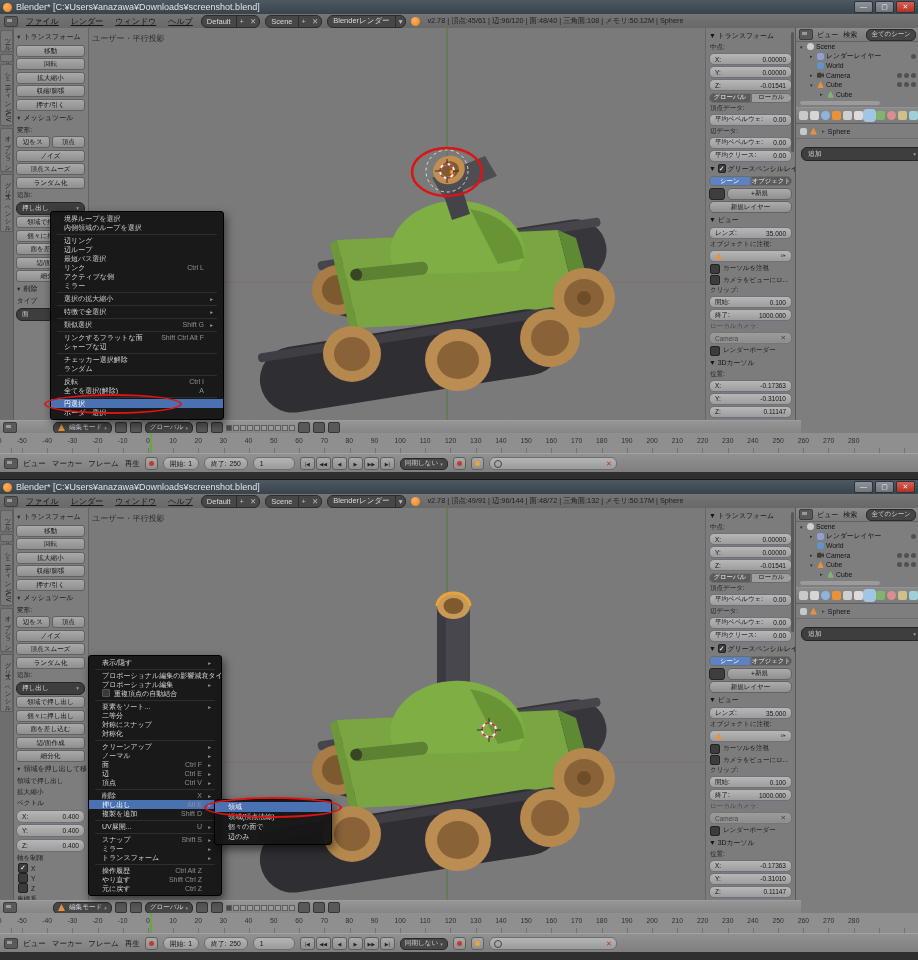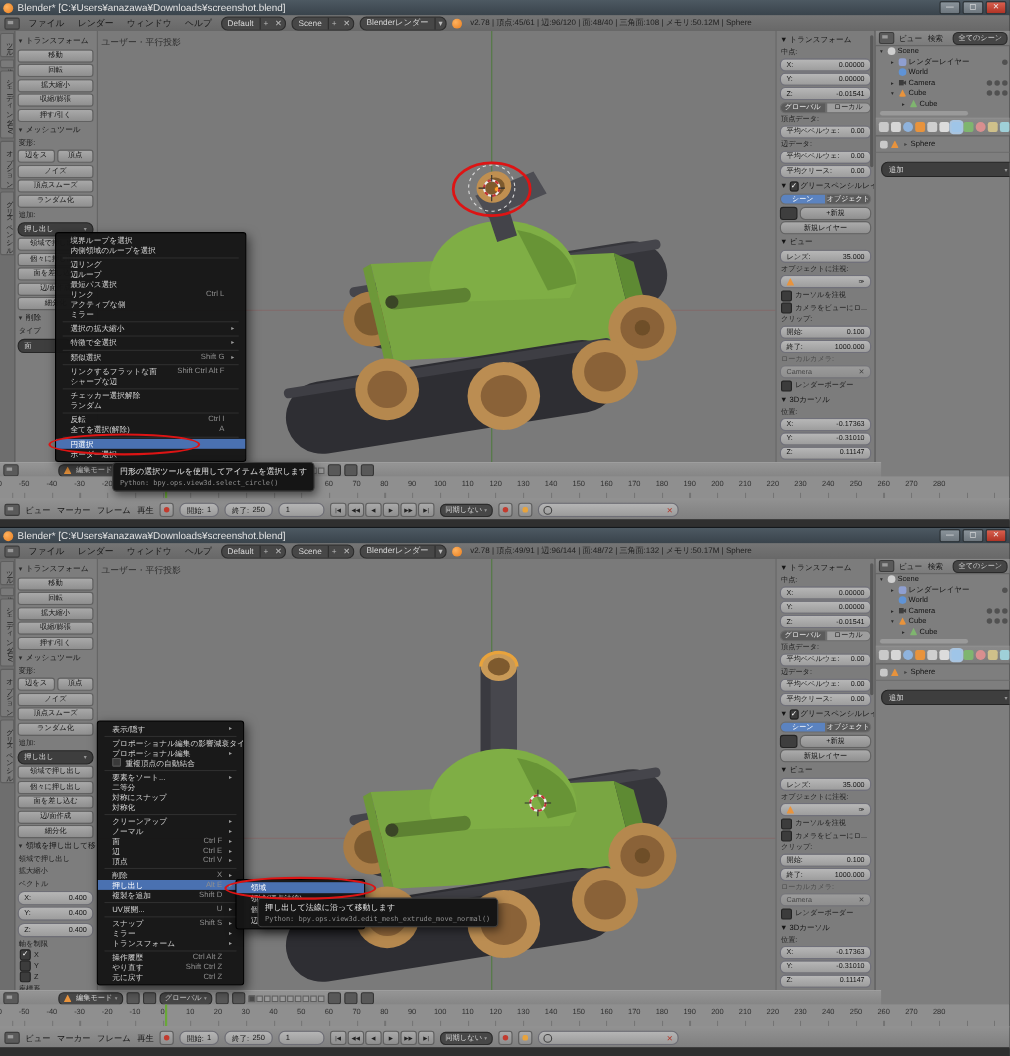--- a/index.html
+++ b/index.html
@@ -6,21 +6,21 @@
   #stage{position:relative;width:918px;height:960px;overflow:hidden;background:#111;font-family:"Liberation Sans",sans-serif;}
   .window{position:absolute;left:0;width:918px;height:480px;background:#787878;overflow:hidden;outline:1px solid #14181c;}
   
   .titlebar{position:absolute;top:0;left:0;right:0;height:14px;background:linear-gradient(#4d5962,#39434b);display:flex;align-items:center;padding:0 3px;gap:4px;}
   .blicon{width:9px;height:9px;border-radius:50%;background:radial-gradient(circle at 35% 35%,#ffb25e,#e87d1e);}
   .wtitle{font-size:9px;color:#e4e4e4;white-space:nowrap;}
   .wbtns{margin-left:auto;display:flex;gap:2px;}
   .wbtn{width:17px;height:10px;background:linear-gradient(#8b949b,#6d767d);border:1px solid #2e3438;color:#eee;font-size:7px;line-height:9px;text-align:center;border-radius:2px;}
   .wbtn.close{background:linear-gradient(#d9604f,#b03325);}
   .infobar{position:absolute;top:14px;left:0;right:0;height:14px;background:linear-gradient(#757575,#686868);border-bottom:1px solid #4c4c4c;display:flex;align-items:center;gap:5px;padding:0 4px;font-size:8px;color:#151515;}
-  .imenu{padding:0 3px;}
+  .imenu{padding:0 3px;text-decoration:underline;}
   .hicon{width:12px;height:9px;background:#5a5a5a;border:1px solid #3d3d3d;border-radius:2px;position:relative;}
   .hicon:after{content:"";position:absolute;left:2px;top:2px;width:5px;height:3px;background:#9a9a9a;}
   .iwidget{display:flex;align-items:center;height:11px;background:#474747;border:1px solid #2c2c2c;border-radius:6px;color:#d9d9d9;font-size:7.5px;overflow:hidden;}
   .iwidget .seg{padding:0 5px;border-right:1px solid #2c2c2c;display:flex;align-items:center;height:100%;}
   .iwidget .seg:last-child{border-right:none;}
   .iwidget .mini{padding:0 3px;color:#bbb;}
   .stats{font-size:7.3px;color:#1e1e1e;white-space:nowrap;margin-left:2px;}
   
   .main{position:absolute;top:28px;left:0;width:795px;height:392px;overflow:hidden;background:#7a7a7a;}
   .scene{position:absolute;left:0;top:0;}
@@ -687,24 +687,20 @@
         <span class="mi-l">円選択</span>
         <span class="mi-s"></span>
         <span class="mi-a"></span>
       </div>
         <div class="mi">
         <span class="mi-l">ボーダー選択</span>
         <span class="mi-s"></span>
         <span class="mi-a"></span>
       </div>
       </div>
-  <div class="tooltip" style="left:102px;top:420px;">
-    <div class="tt-title">円形の選択ツールを使用してアイテムを選択します</div>
-    <div class="tt-py">Python: bpy.ops.view3d.select_circle()</div>
-  </div>
   <div class="red-ellipse" style="left:44px;top:394px;width:134px;height:16px;"></div>
 </div>
 
 <div class="window" style="top:480px;">
   <div class="titlebar">
     <span class="blicon"></span>
     <span class="wtitle">Blender* [C:¥Users¥anazawa¥Downloads¥screenshot.blend]</span>
     <span class="wbtns">
       <span class="wbtn">—</span>
       <span class="wbtn">▢</span>
@@ -1315,20 +1311,16 @@
         <div class="mi" style="height:10px;">
         <span class="mi-l">領域(頂点法線)</span>
       </div>
         <div class="mi" style="height:10px;">
         <span class="mi-l">個々の面で</span>
       </div>
         <div class="mi" style="height:10px;">
         <span class="mi-l">辺のみ</span>
       </div>
       </div>
-  <div class="tooltip" style="left:234px;top:336px;">
-    <div class="tt-title">押し出して法線に沿って移動します</div>
-    <div class="tt-py">Python: bpy.ops.view3d.edit_mesh_extrude_move_normal()</div>
-  </div>
   <div class="red-ellipse" style="left:204px;top:317px;width:134px;height:17px;"></div>
 </div>
 
 </div>
 
 </body></html>

